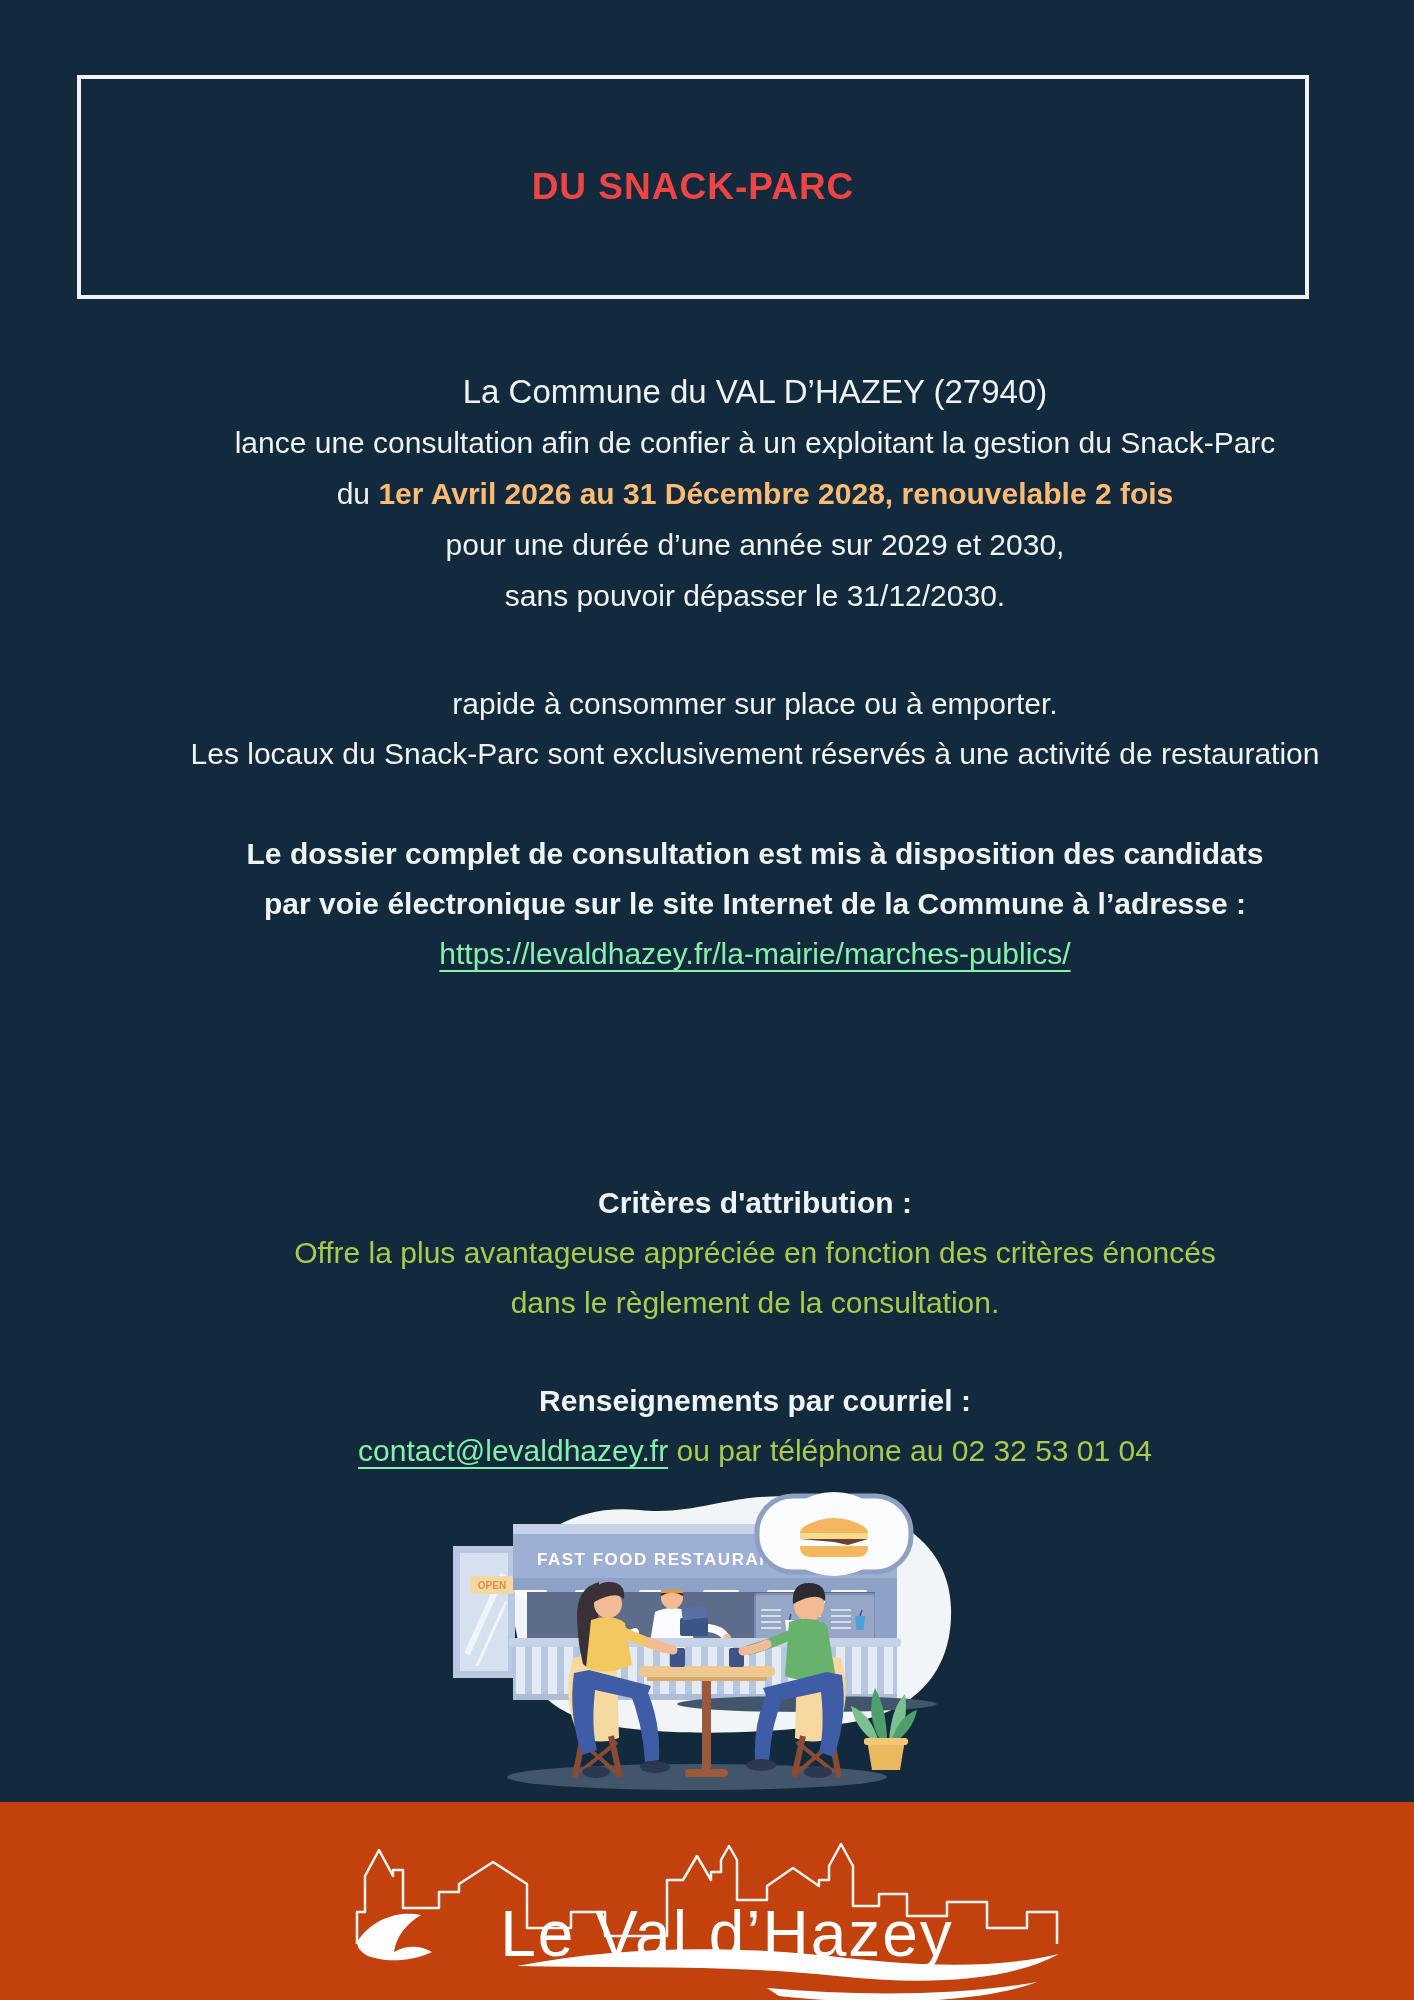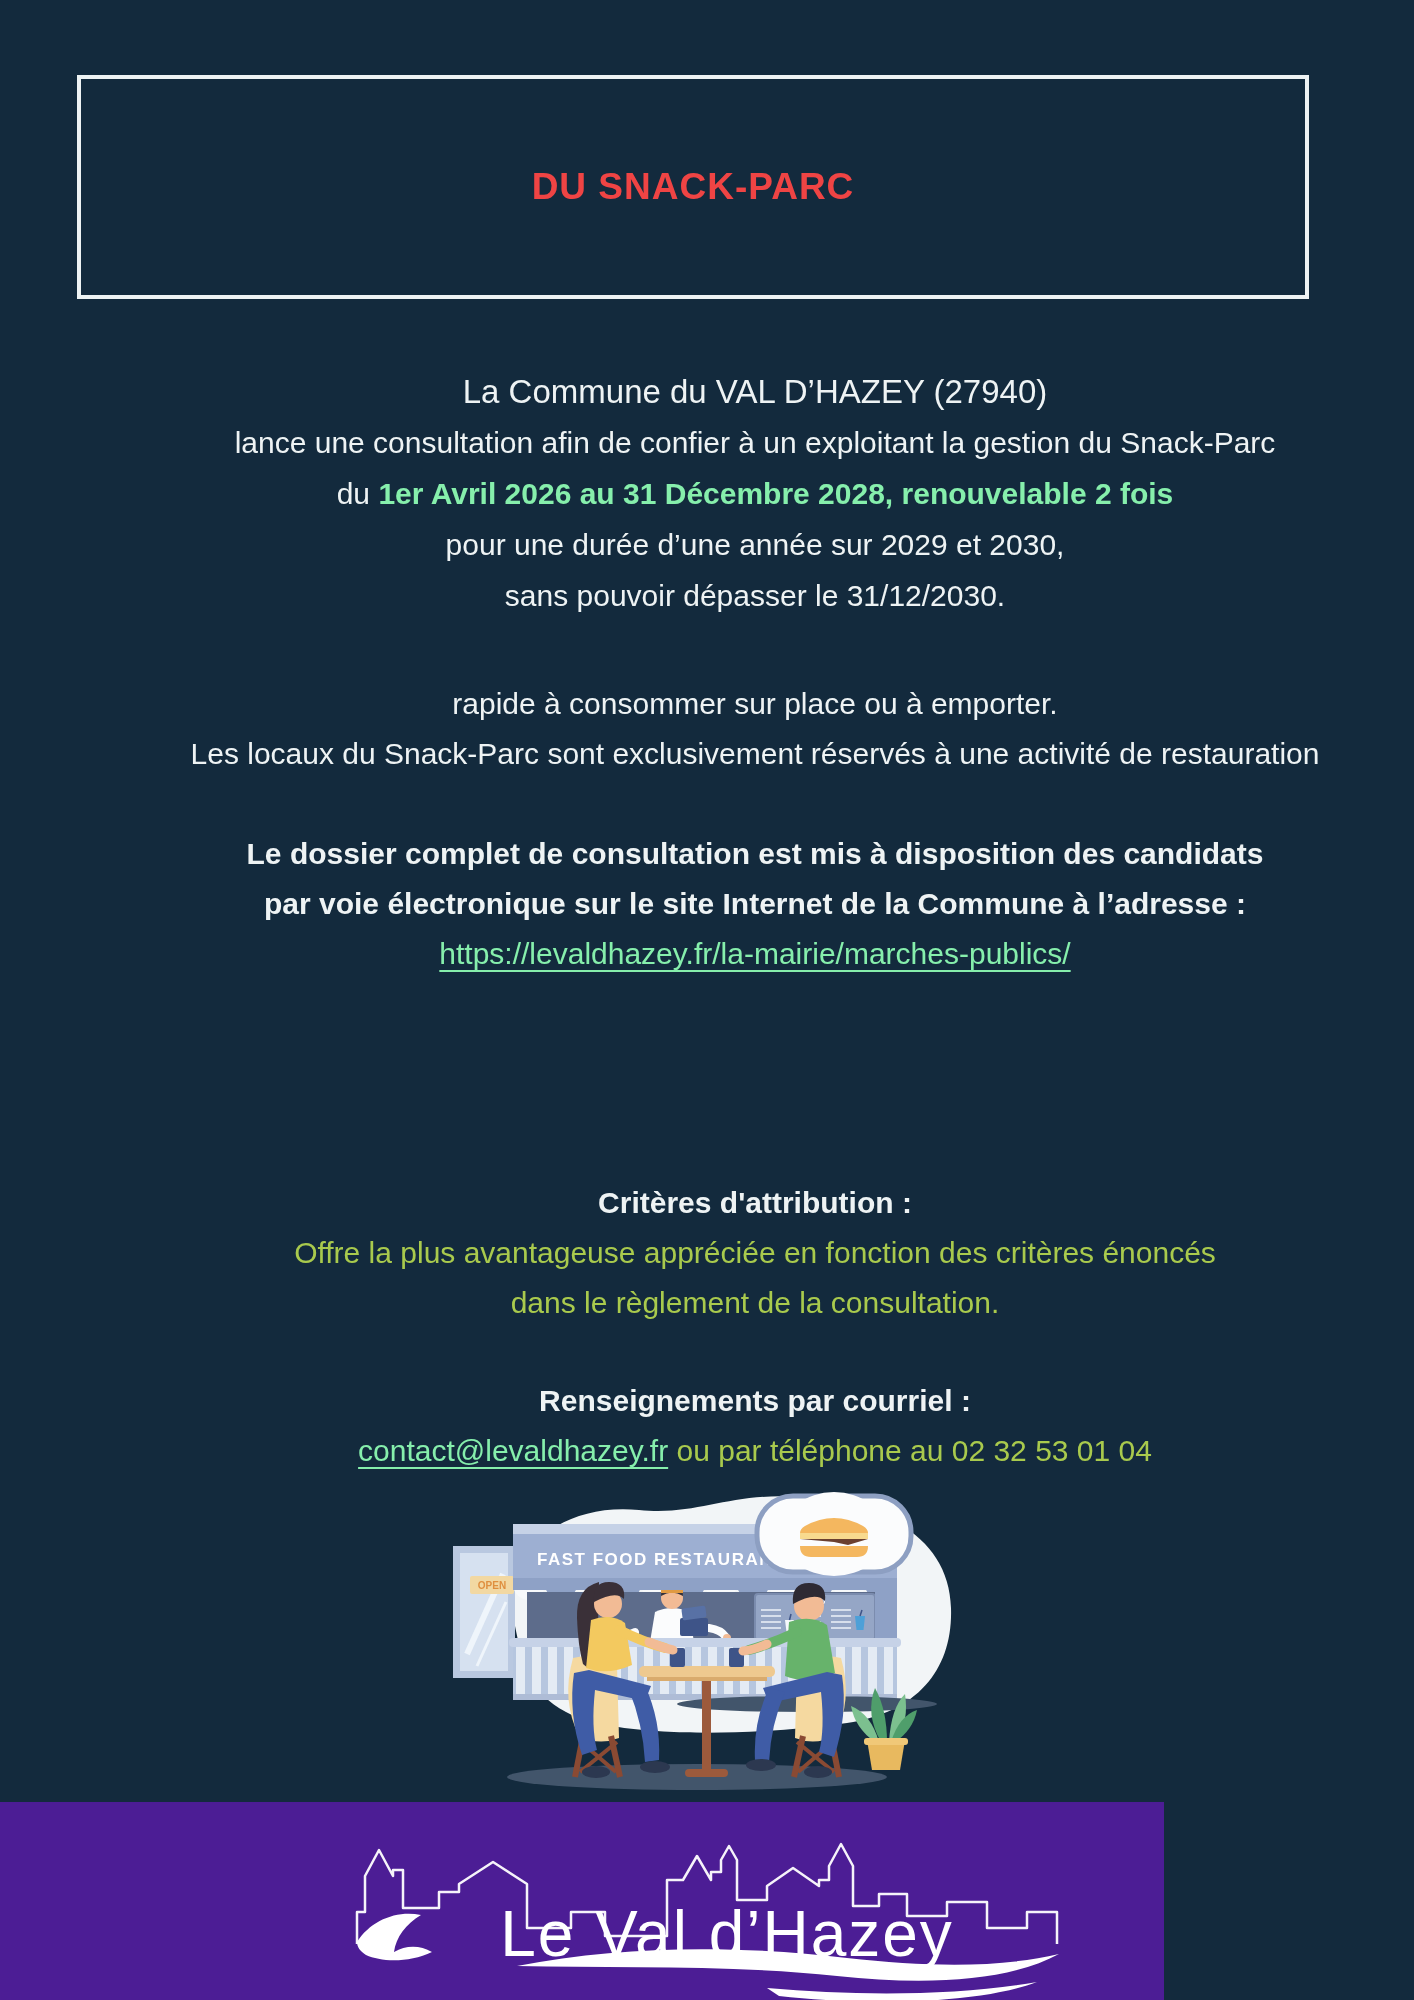--- a/index.html
+++ b/index.html
@@ -31,32 +31,32 @@
   .intro{top:366px;line-height:51px;}
   .intro-first{font-size:33px;}
   .locaux{top:679px;}
   .dossier{top:829px;}
   .deadline{top:1028px;}
   .criteria{top:1178px;}
   .contact{top:1376px;}
 
   .bold{font-weight:700;}
   .green{color:#a9ca4d;}
-  .green-bold{color:#86efac;font-weight:700;}
+  .green-bold{color:#fdba74;font-weight:700;}
   a.link{
     color:#86efac;text-decoration:underline;
     text-underline-offset:6px;text-decoration-thickness:2px;
     cursor:pointer;
   }
 
   .illu{position:absolute;left:377px;top:1476px;width:660px;height:330px;}
 
   .footer{
-    position:absolute;left:0;top:1802px;width:1164px;height:198px;
-    background:#4c1d95;overflow:hidden;
+    position:absolute;left:0;top:1802px;width:1414px;height:198px;
+    background:#c2410c;overflow:hidden;
   }
   .logo-wrap{position:absolute;left:207px;top:14px;width:1000px;height:240px;}
 </style>
 </head>
 <body>
 
 <div class="page">
 
   <div class="title-box">
     <div class="title-line2">DU SNACK-PARC</div>

